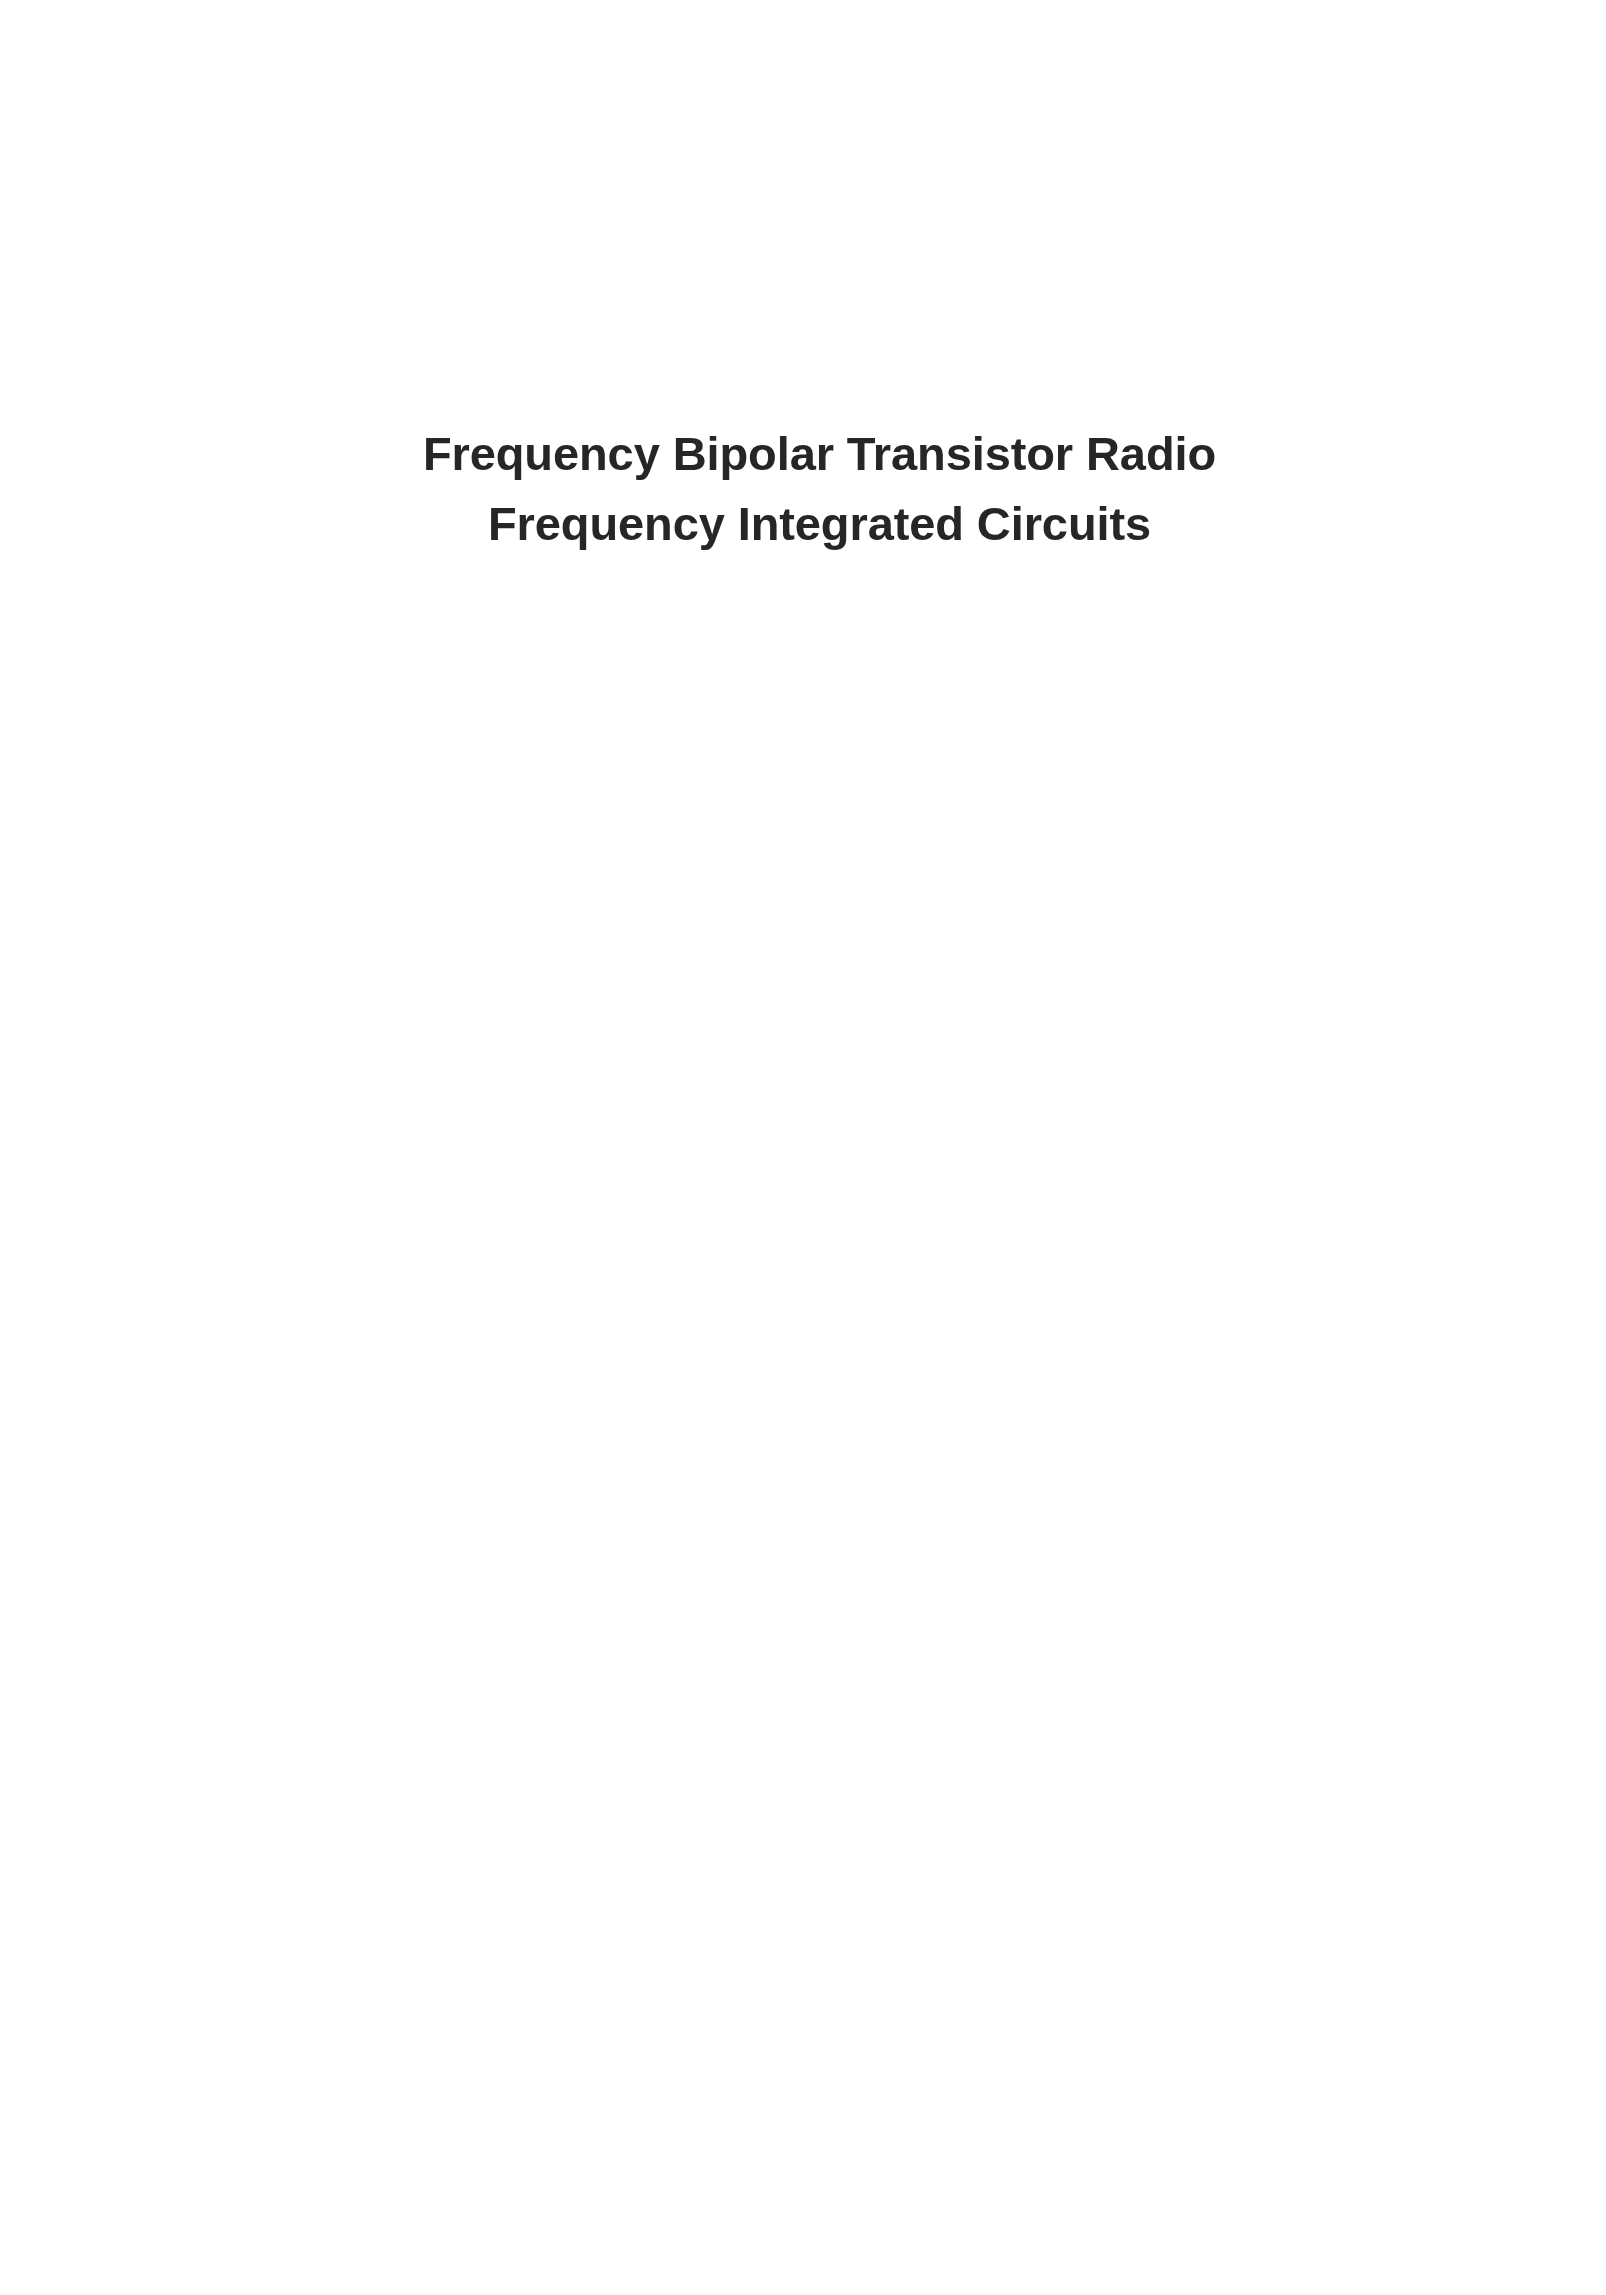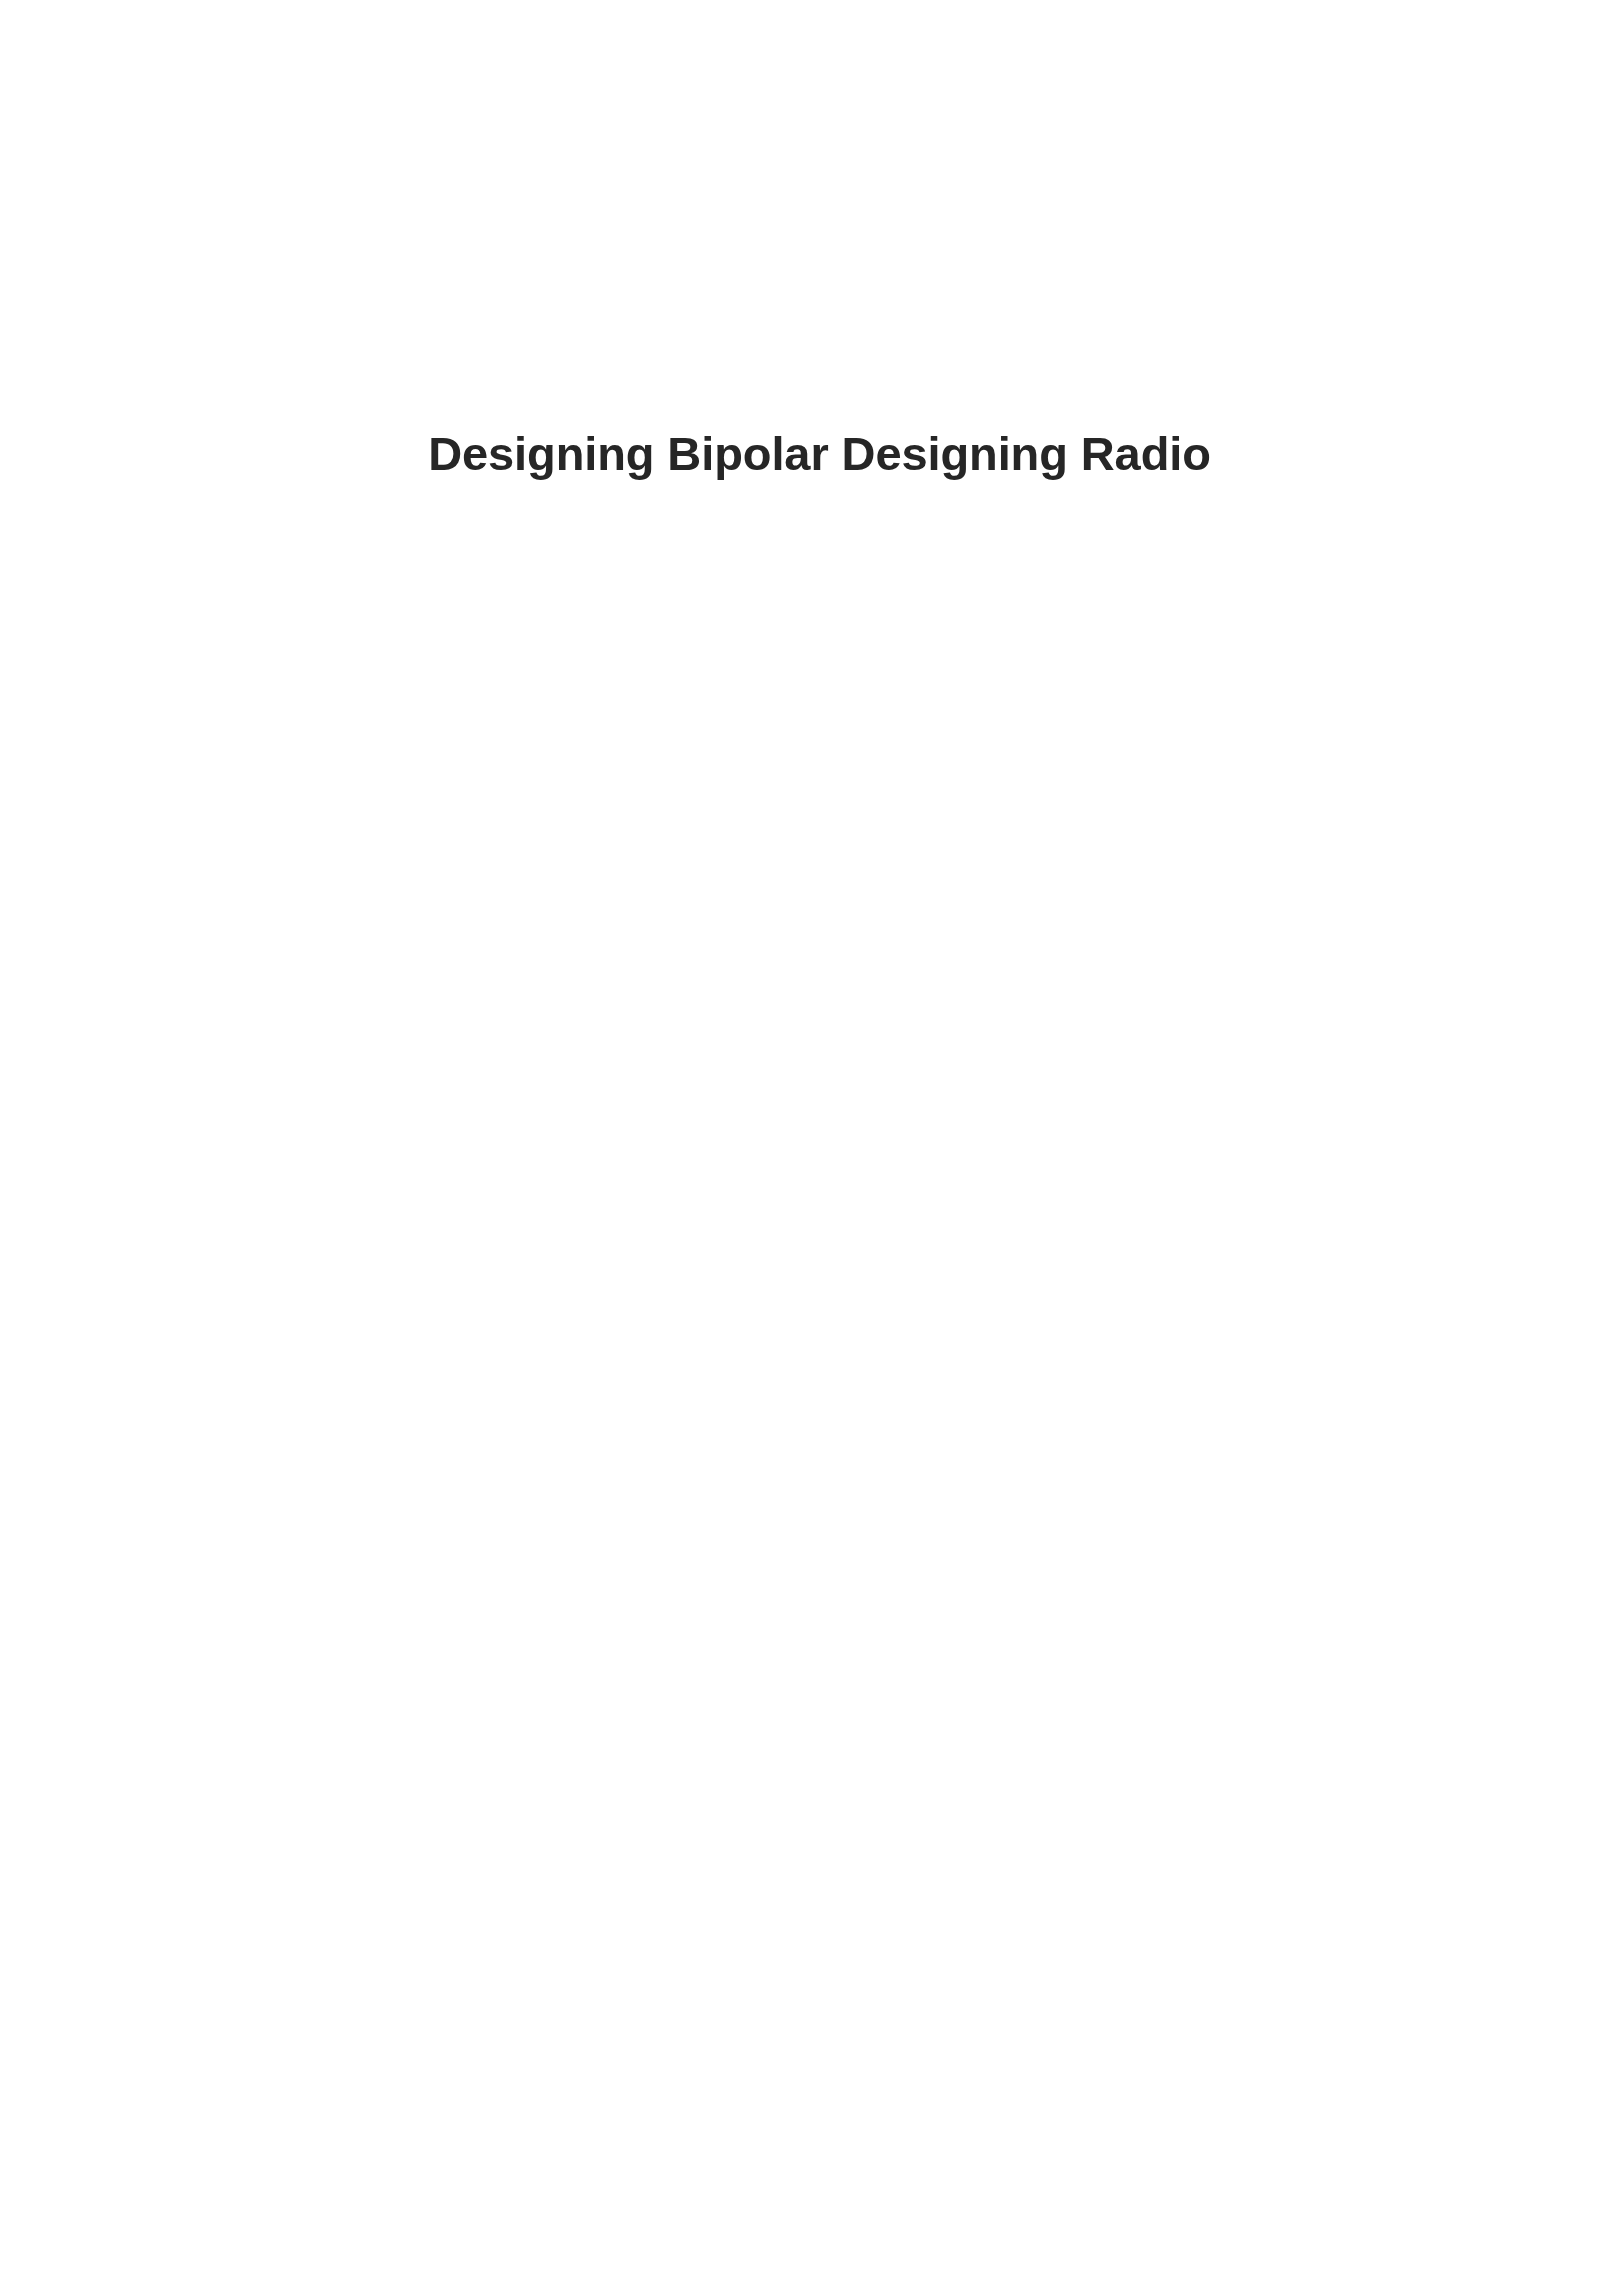--- a/index.html
+++ b/index.html
@@ -39,17 +39,18 @@
     white-space: nowrap;
     -webkit-font-smoothing: antialiased;
   }
 </style>
 </head>
 <body>
 
 <div class="page" style="background: rgb(255, 255, 255);">
 
   <div class="title-block">
-    <span class="title-line" style="color: rgb(38, 38, 38);">Designing Bipolar Designing Radio</span>
+    <span class="title-line" style="color: rgb(38, 38, 38);">Frequency Bipolar Transistor Radio</span>
+    <span class="title-line" style="color: rgb(38, 38, 38);">Frequency Integrated Circuits</span>
   </div>
 
 </div>
 
 
 </body></html>

